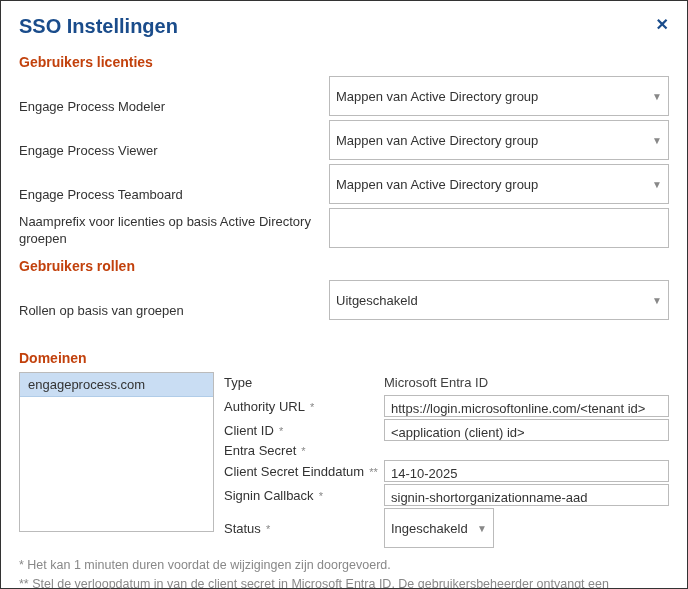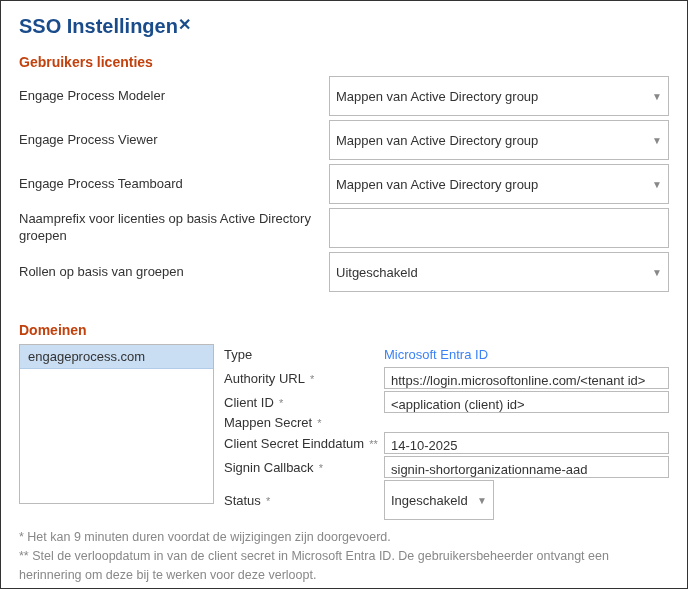--- a/index.html
+++ b/index.html
@@ -15,21 +15,21 @@
     height: 589px;
     border: 1px solid #333;
     box-shadow: 0 0 8px rgba(0,0,0,0.3);
     padding: 14px 18px;
     position: relative;
     display: flex;
     flex-direction: column;
   }
   .dialog-header {
     display: flex;
-    justify-content: flex-start;
+    justify-content: space-between;
     align-items: flex-start;
     margin-bottom: 10px;
   }
   .dialog-title {
     color: #1a4c8b;
     font-size: 20px;
     font-weight: 600;
   }
   .close-x {
     color: #1a4c8b;
@@ -38,21 +38,21 @@
     cursor: pointer;
   }
   .section-heading {
     font-weight: bold;
     font-size: 14px;
     margin: 6px 0 6px 0;
     color: #c2410c;
   }
   .form-row {
     display: flex;
-    align-items: center;
+    align-items: flex-end;
     margin-bottom: 4px;
   }
   .form-label {
     width: 310px;
     font-size: 13px;
     color: #333;
     padding-right: 8px;
     line-height: 1.3;
   }
   .dropdown, .textfield {
@@ -110,21 +110,21 @@
     color: #333;
     padding-right: 6px;
   }
   .dfield-label .req {
     color: #888;
     font-size: 11px;
     margin-left: 2px;
   }
   .dfield-value-static {
     font-size: 13px;
-    color: #3b82f6;
+    color: #404040;
     padding: 3px 0;
   }
   .dfield-input {
     flex: 1;
     height: 22px;
     border: 1px solid #bbb;
     padding: 0 6px;
     font-size: 13px;
     display: flex;
     align-items: flex-end;
@@ -207,20 +207,21 @@
       <span class="caret">▼</span>
     </div>
   </div>
   <div class="form-row">
     <div class="form-label">Naamprefix voor licenties op basis Active Directory groepen</div>
     <div class="textfield">
       <span></span>
     </div>
   </div>
 
+  <div class="section-heading">Gebruikers rollen</div>
   <div class="form-row">
     <div class="form-label">Rollen op basis van groepen</div>
     <div class="dropdown">
       <span>Uitgeschakeld</span>
       <span class="caret">▼</span>
     </div>
   </div>
 
   <div class="domains-section">
     <div class="section-heading">Domeinen</div>
@@ -243,21 +244,21 @@
         </div>
 
         <div class="dfield-row">
           <div class="dfield-label"><span>Client ID</span><span class="req"> *</span></div>
           <div class="dfield-input">
             <span>&lt;application (client) id&gt;</span>
           </div>
         </div>
 
         <div class="dfield-row">
-          <div class="dfield-label"><span>Mappen Secret</span><span class="req"> *</span></div>
+          <div class="dfield-label"><span>Entra Secret</span><span class="req"> *</span></div>
         </div>
 
         <div class="dfield-row">
           <div class="dfield-label"><span>Client Secret Einddatum</span><span class="req"> **</span></div>
           <div class="dfield-input">
             <span>14-10-2025</span>
           </div>
         </div>
 
         <div class="dfield-row">
@@ -272,21 +273,21 @@
           <div class="small-dropdown">
             <span>Ingeschakeld</span>
             <span class="caret">▼</span>
           </div>
         </div>
 
       </div>
     </div>
 
     <div class="footnotes">
-      <div>*  Het kan 9 minuten duren voordat de wijzigingen zijn doorgevoerd.</div>
+      <div>*  Het kan 1 minuten duren voordat de wijzigingen zijn doorgevoerd.</div>
       <div>** Stel de verloopdatum in van de client secret in Microsoft Entra ID. De gebruikersbeheerder ontvangt een herinnering om deze bij te werken voor deze verloopt.</div>
     </div>
   </div>
 
   <div class="buttons">
     <button class="btn">Akkoord</button>
     <button class="btn">Annuleren</button>
   </div>
 
 </div>

